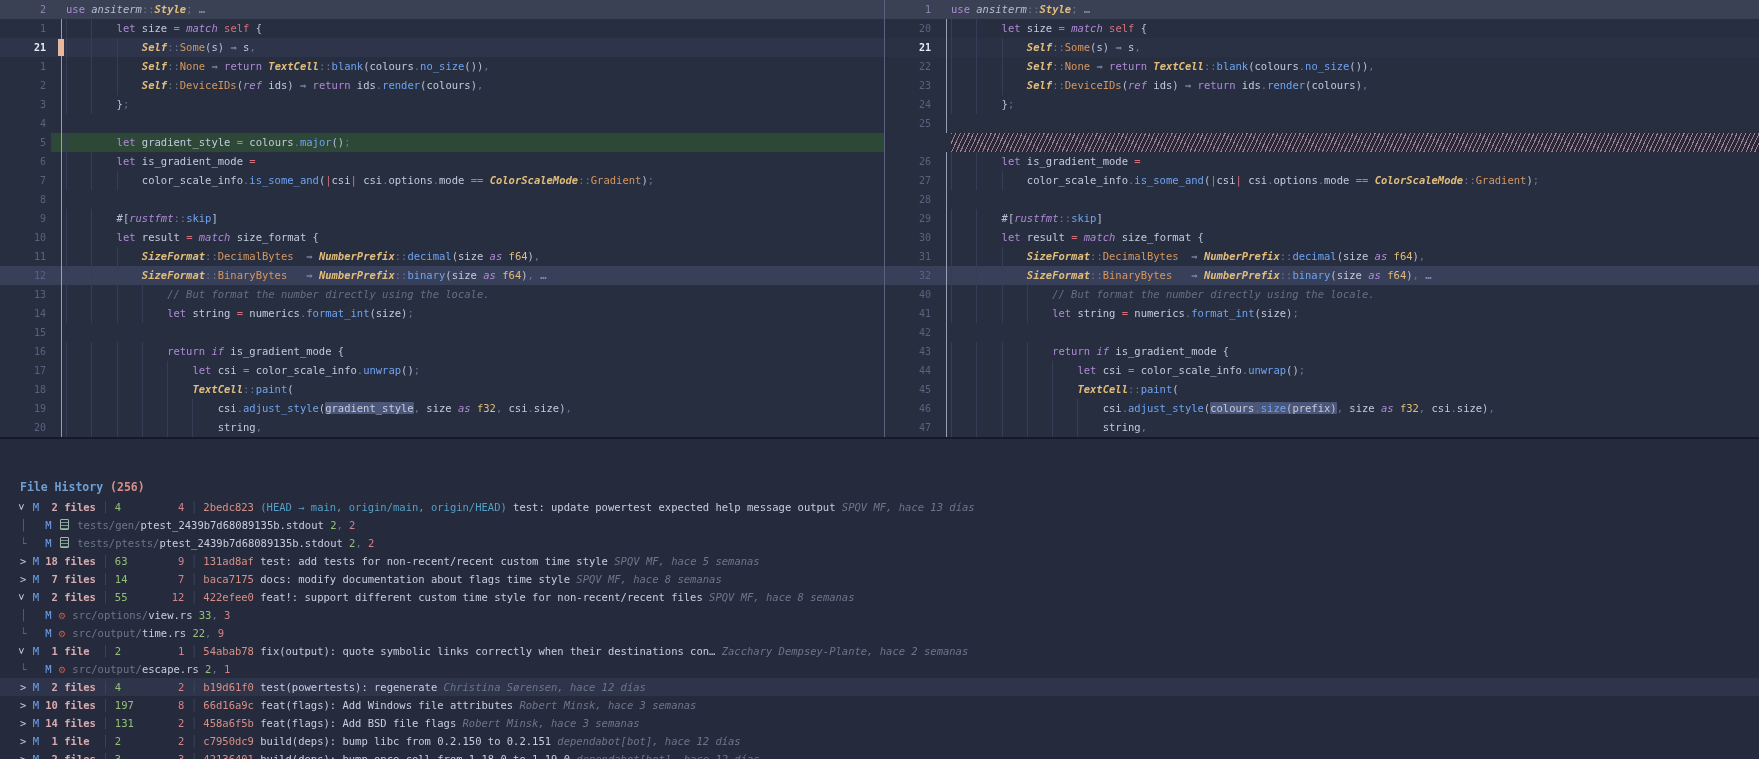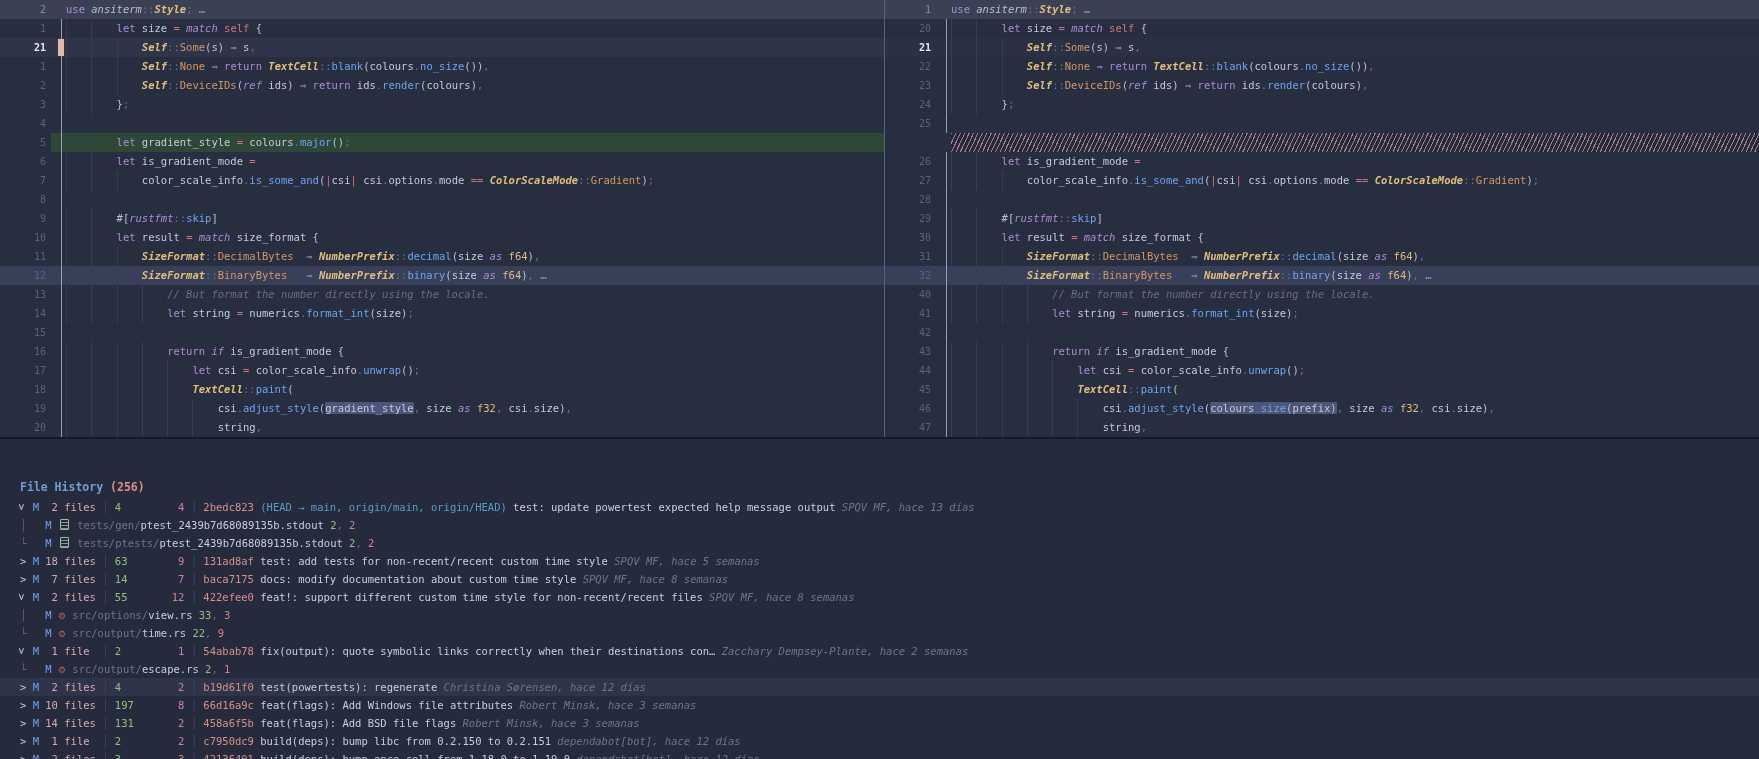--- a/index.html
+++ b/index.html
@@ -34,21 +34,21 @@
   .el{color:#7f8bb0;font-weight:bold;}
   .h{background:#4b5679;border-radius:1px;}
   
   .panel{height:320px;border-top:2px solid #151a26;background:#252b3c;padding-top:6px;}
   .ptitle{padding-left:20px;font-size:11.5px;line-height:22px;font-weight:bold;color:#6e9ed3;white-space:pre;margin-top:31px;}
   .pcount{color:#d98f86;}
   .hrow{height:18px;line-height:18px;font-size:10.5px;white-space:pre;padding-left:20px;color:#c9cede;}
   .hrow.sel{background:#2e3449;}
   .chev{display:inline-block;width:1ch;color:#c9cfe0;}
   .chev.down{transform:rotate(90deg) translate(0px,1px);}
-  .gm{color:#6ba1f0;} .cnt{color:#d9abae;font-weight:normal;}
+  .gm{color:#6ba1f0;} .cnt{color:#d9abae;font-weight:bold;}
   .bar{color:#3e4a66;} .ad{color:#93c178;} .de{color:#d5808a;}
   .hash{color:#d98f86;} .refs{color:#549fc7;} .msg{color:#c9cede;}
   .meta{color:#6d7689;font-style:italic;} .dir{color:#6d7689;}
   .fname{color:#c9cede;} .tree{color:#5a648c;}
   .icon-doc{display:inline-block;width:7px;height:9px;border:1px solid #9cb8a8;border-radius:1px;vertical-align:-1px;background:repeating-linear-gradient(to bottom,transparent 0 2px,#7e9a8b 2px 3px);margin:0 2px;}
   .icon-rs{color:#bf5f4e;font-family:"DejaVu Sans",sans-serif;font-size:9px;}
 </style>
 </head>
 <body>
 
@@ -375,21 +375,21 @@
     </div>
 </div>
 
 <div class="panel">
   <div class="ptitle"><span>File History</span> <span class="pcount">(256)</span></div>
   <div id="history-rows">
       <div class="hrow"><span class="chev down">&gt;</span><span class="gm"> M </span><span class="cnt"> 2 files</span><span class="bar"> │ </span><span class="ad">4</span><span class="de">         4</span><span class="bar"> │ </span><span class="hash">2bedc823</span><span class="refs"> (HEAD → main, origin/main, origin/HEAD)</span><span class="msg"> test: update powertest expected help message output</span><span class="meta"> SPQV MF, hace 13 días</span></div>
       <div class="hrow"><span class="tree">│</span><span class="gm">   M </span><span class="icon-doc"></span><span class="dir"> tests/gen/</span><span class="fname">ptest_2439b7d68089135b.stdout</span><span class="ad"> 2</span><span class="d">,</span><span class="de"> 2</span></div>
       <div class="hrow"><span class="tree">└</span><span class="gm">   M </span><span class="icon-doc"></span><span class="dir"> tests/ptests/</span><span class="fname">ptest_2439b7d68089135b.stdout</span><span class="ad"> 2</span><span class="d">,</span><span class="de"> 2</span></div>
       <div class="hrow"><span class="chev">&gt;</span><span class="gm"> M </span><span class="cnt">18 files</span><span class="bar"> │ </span><span class="ad">63</span><span class="de">        9</span><span class="bar"> │ </span><span class="hash">131ad8af</span><span class="msg"> test: add tests for non-recent/recent custom time style</span><span class="meta"> SPQV MF, hace 5 semanas</span></div>
-      <div class="hrow"><span class="chev">&gt;</span><span class="gm"> M </span><span class="cnt"> 7 files</span><span class="bar"> │ </span><span class="ad">14</span><span class="de">        7</span><span class="bar"> │ </span><span class="hash">baca7175</span><span class="msg"> docs: modify documentation about custom time style</span><span class="meta"> SPQV MF, hace 8 semanas</span></div>
+      <div class="hrow"><span class="chev">&gt;</span><span class="gm"> M </span><span class="cnt"> 7 files</span><span class="bar"> │ </span><span class="ad">14</span><span class="de">        7</span><span class="bar"> │ </span><span class="hash">baca7175</span><span class="msg"> docs: modify documentation about flags time style</span><span class="meta"> SPQV MF, hace 8 semanas</span></div>
       <div class="hrow"><span class="chev down">&gt;</span><span class="gm"> M </span><span class="cnt"> 2 files</span><span class="bar"> │ </span><span class="ad">55</span><span class="de">       12</span><span class="bar"> │ </span><span class="hash">422efee0</span><span class="msg"> feat!: support different custom time style for non-recent/recent files</span><span class="meta"> SPQV MF, hace 8 semanas</span></div>
       <div class="hrow"><span class="tree">│</span><span class="gm">   M </span><span class="icon-rs">⚙</span><span class="dir"> src/options/</span><span class="fname">view.rs</span><span class="ad"> 33</span><span class="d">,</span><span class="de"> 3</span></div>
       <div class="hrow"><span class="tree">└</span><span class="gm">   M </span><span class="icon-rs">⚙</span><span class="dir"> src/output/</span><span class="fname">time.rs</span><span class="ad"> 22</span><span class="d">,</span><span class="de"> 9</span></div>
       <div class="hrow"><span class="chev down">&gt;</span><span class="gm"> M </span><span class="cnt"> 1 file </span><span class="bar"> │ </span><span class="ad">2</span><span class="de">         1</span><span class="bar"> │ </span><span class="hash">54abab78</span><span class="msg"> fix(output): quote symbolic links correctly when their destinations con…</span><span class="meta"> Zacchary Dempsey-Plante, hace 2 semanas</span></div>
       <div class="hrow"><span class="tree">└</span><span class="gm">   M </span><span class="icon-rs">⚙</span><span class="dir"> src/output/</span><span class="fname">escape.rs</span><span class="ad"> 2</span><span class="d">,</span><span class="de"> 1</span></div>
       <div class="hrow sel"><span class="chev">&gt;</span><span class="gm"> M </span><span class="cnt"> 2 files</span><span class="bar"> │ </span><span class="ad">4</span><span class="de">         2</span><span class="bar"> │ </span><span class="hash">b19d61f0</span><span class="msg"> test(powertests): regenerate</span><span class="meta"> Christina Sørensen, hace 12 días</span></div>
       <div class="hrow"><span class="chev">&gt;</span><span class="gm"> M </span><span class="cnt">10 files</span><span class="bar"> │ </span><span class="ad">197</span><span class="de">       8</span><span class="bar"> │ </span><span class="hash">66d16a9c</span><span class="msg"> feat(flags): Add Windows file attributes</span><span class="meta"> Robert Minsk, hace 3 semanas</span></div>
       <div class="hrow"><span class="chev">&gt;</span><span class="gm"> M </span><span class="cnt">14 files</span><span class="bar"> │ </span><span class="ad">131</span><span class="de">       2</span><span class="bar"> │ </span><span class="hash">458a6f5b</span><span class="msg"> feat(flags): Add BSD file flags</span><span class="meta"> Robert Minsk, hace 3 semanas</span></div>
       <div class="hrow"><span class="chev">&gt;</span><span class="gm"> M </span><span class="cnt"> 1 file </span><span class="bar"> │ </span><span class="ad">2</span><span class="de">         2</span><span class="bar"> │ </span><span class="hash">c7950dc9</span><span class="msg"> build(deps): bump libc from 0.2.150 to 0.2.151</span><span class="meta"> dependabot[bot], hace 12 días</span></div>
       <div class="hrow"><span class="chev">&gt;</span><span class="gm"> M </span><span class="cnt"> 2 files</span><span class="bar"> │ </span><span class="ad">3</span><span class="de">         3</span><span class="bar"> │ </span><span class="hash">42136401</span><span class="msg"> build(deps): bump once_cell from 1.18.0 to 1.19.0</span><span class="meta"> dependabot[bot], hace 12 días</span></div>

